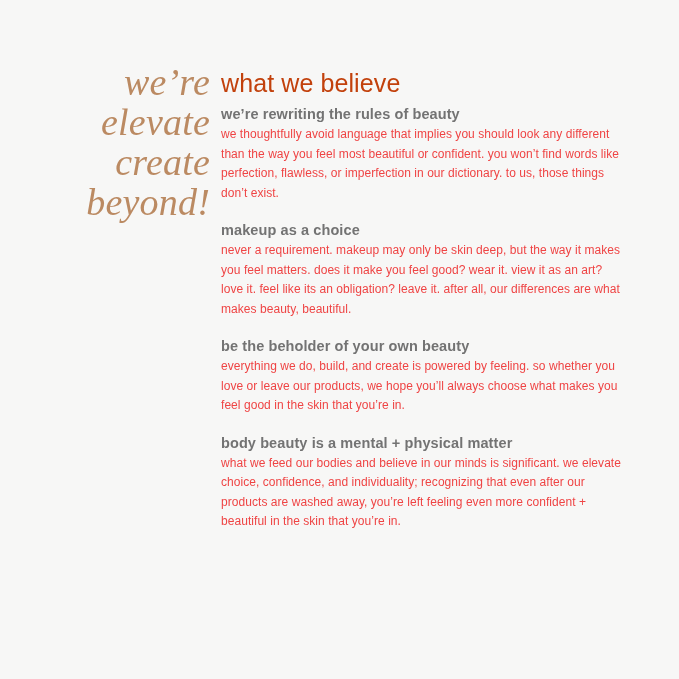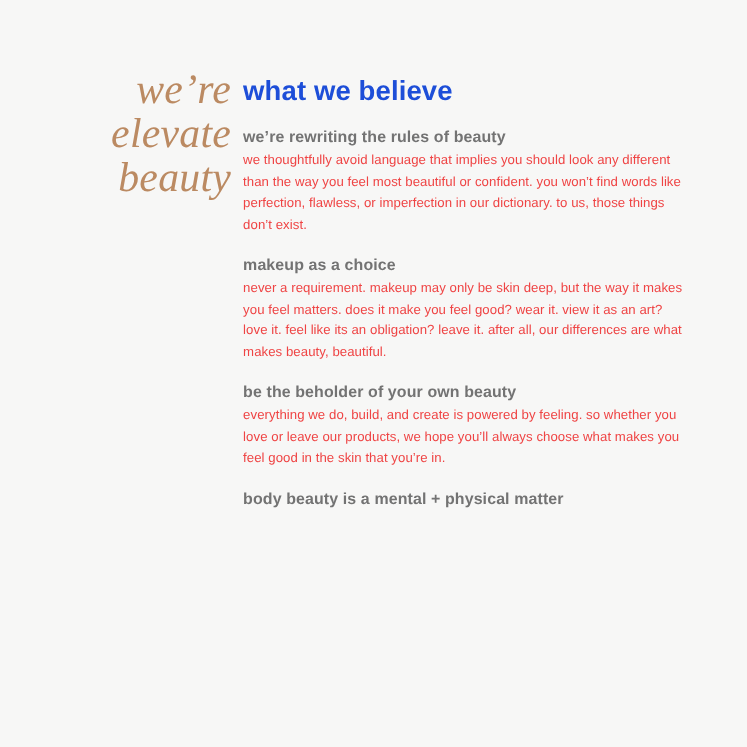--- a/index.html
+++ b/index.html
@@ -50,24 +50,24 @@
   .believe-col {
     position: absolute;
     left: 221px;
     top: 68px;
     width: 405px;
   }
 
   .section-title {
     font-size: 25px;
     line-height: 30px;
-    font-weight: 700;
-    color: #1d4ed8;
+    font-weight: 400;
+    color: #c2410c;
     letter-spacing: 0.1px;
-    margin: 0 0 18px 0;
+    margin: 0 0 7px 0;
   }
 
   .block {
     margin-bottom: 18px;
   }
   .block:last-child {
     margin-bottom: 0;
   }
   .block-head {
     font-size: 14.5px;
@@ -98,21 +98,22 @@
 </head>
 <body>
 
 <div class="page">
 
   <div class="content">
 
     <div class="headline">
       <span>we’re</span>
       <span>elevate</span>
-      <span>beauty</span>
+      <span>create</span>
+      <span>beyond!</span>
     </div>
 
     <div class="believe-col">
       <h1 class="section-title">what we believe</h1>
 
       <div class="block">
         <p class="block-head">we’re rewriting the rules of beauty</p>
         <p class="block-body">we thoughtfully avoid language that implies you should look any different than the way you feel most beautiful or confident. you won’t find words like perfection, flawless, or imperfection in our dictionary. to us, those things don’t exist.</p>
       </div>
 
@@ -121,20 +122,21 @@
         <p class="block-body">never a requirement. makeup may only be skin deep, but the way it makes you feel matters. does it make you feel good? wear it. view it as an art? love it. feel like its an obligation? leave it. after all, our differences are what makes beauty, beautiful.</p>
       </div>
 
       <div class="block">
         <p class="block-head">be the beholder of your own beauty</p>
         <p class="block-body">everything we do, build, and create is powered by feeling. so whether you love or leave our products, we hope you’ll always choose what makes you feel good in the skin that you’re in.</p>
       </div>
 
       <div class="block">
         <p class="block-head">body beauty is a mental + physical matter</p>
+        <p class="block-body">what we feed our bodies and believe in our minds is significant. we elevate choice, confidence, and individuality; recognizing that even after our products are washed away, you’re left feeling even more confident + beautiful in the skin that you’re in.</p>
       </div>
     </div>
   </div>
 
   <div class="badges">
 
     
 
     
 

